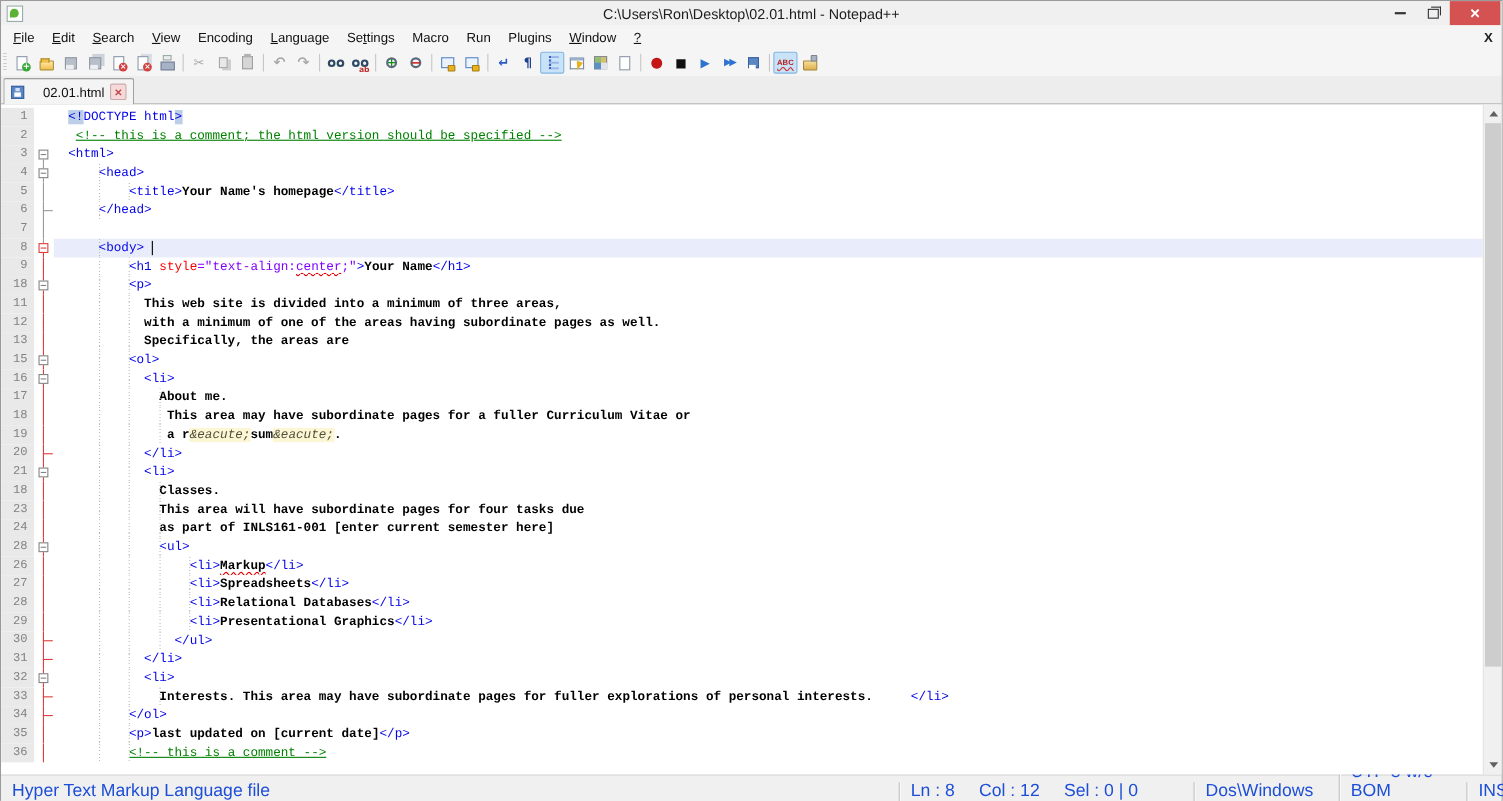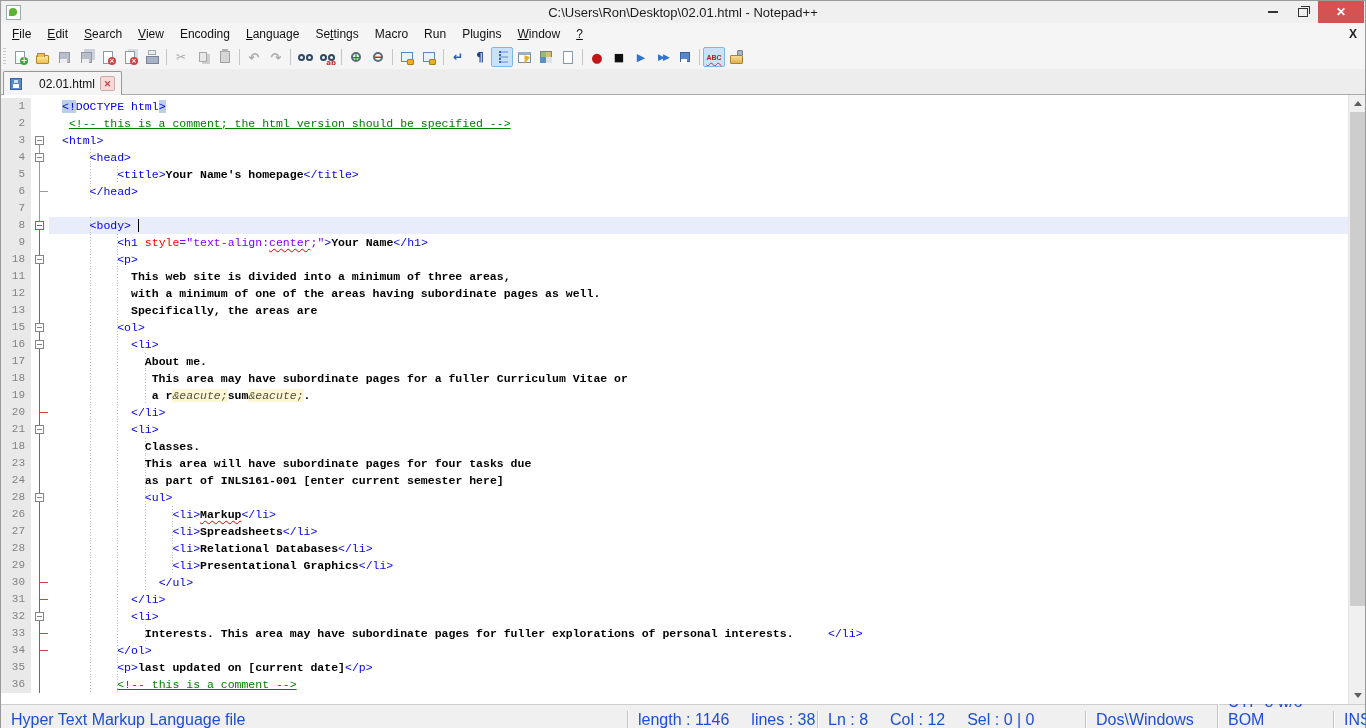--- a/index.html
+++ b/index.html
@@ -380,25 +380,20 @@
         </span>
       <span class="sb-thumb"></span>
       <span class="sb-arrow down">
           <span class="tri-down"></span>
         </span>
     </div>
   </div>
 
   <div class="statusbar">
     <span class="ssec first">Hyper Text Markup Language file</span>
-    <span class="ssec w-len">
-      <span>length : 1146</span>
-        <span class="gap"></span>
-      <span>lines : 38</span>
-    </span>
     <span class="ssec w-pos">
       <span>Ln : 8</span>
         <span class="gap"></span>
       <span>Col : 12</span>
         <span class="gap"></span>
       <span>Sel : 0 | 0</span>
     </span>
     <span class="ssec w-eol">Dos\Windows</span>
     <span class="ssec w-enc">UTF-8 w/o BOM</span>
     <span class="ssec w-ins">INS</span>

